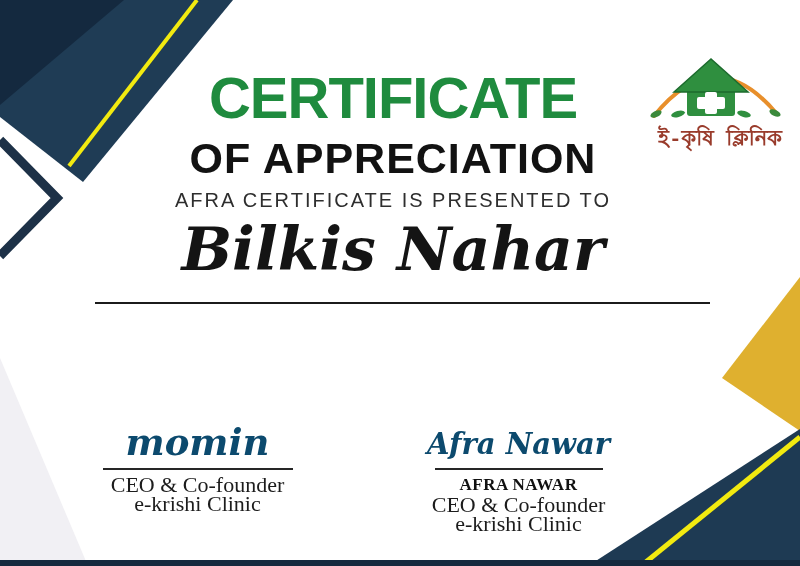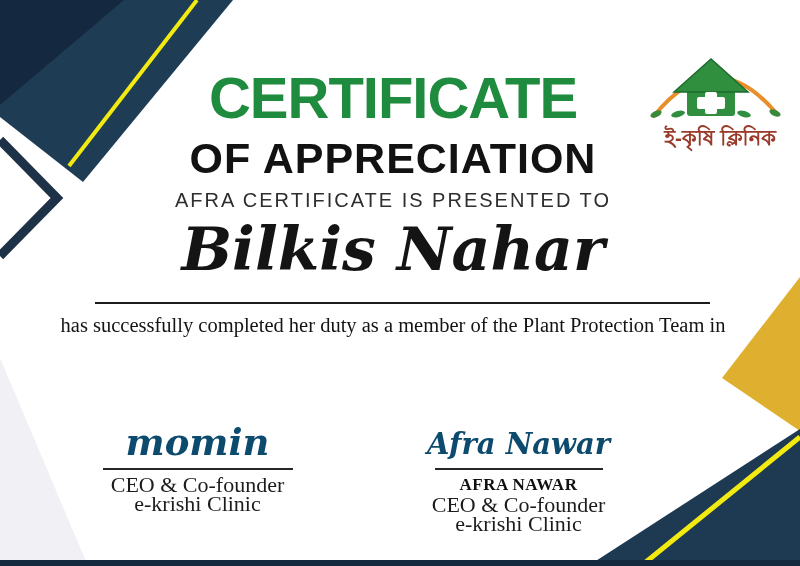--- a/index.html
+++ b/index.html
@@ -65,21 +65,21 @@
     font-family:"Liberation Serif", serif;
     font-size:22px;color:#1c1c1c;line-height:19px;
   }
 
   .logo{
     position:absolute;left:644px;top:54px;width:152px;
     text-align:center;
   }
   .logo .bn{
     margin-top:-4px;
-    font-family:Liberation Sans, sans-serif;
+    font-family:Liberation Mono, monospace;
     font-size:21px;font-weight:bold;
     color:#993b2b;
   }
 </style>
 </head>
 <body>
 
 <div class="page">
 
   <svg class="deco" viewBox="0 0 800 566">
@@ -120,21 +120,20 @@
 
   <div class="content">
     <div class="title">CERTIFICATE</div>
     <div class="subtitle">OF APPRECIATION</div>
     <div class="presented">AFRA CERTIFICATE IS PRESENTED TO</div>
     <div class="recipient">Bilkis Nahar</div>
   </div>
   <div class="name-rule"></div>
   <div class="content">
     <div class="body-text">
-      <div>has successfully completed her duty as a member of the Plant Protection Team in</div>
     </div>
   </div>
 
   <div class="sig left">
     <div class="hand">momin</div>
     <div class="rule"></div>
     <div class="sig-role">CEO &amp; Co-founder</div>
     <div class="sig-org">e-krishi Clinic</div>
   </div>
 

